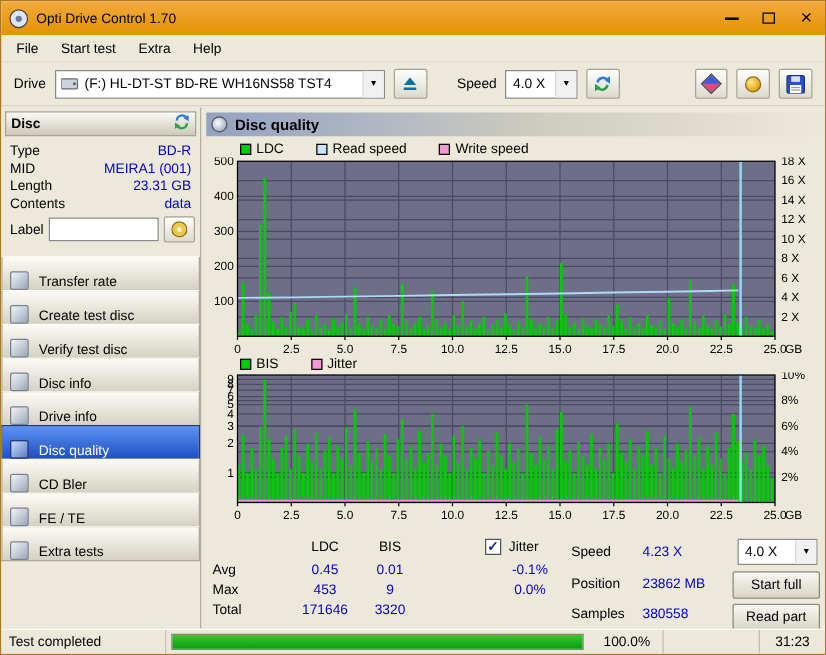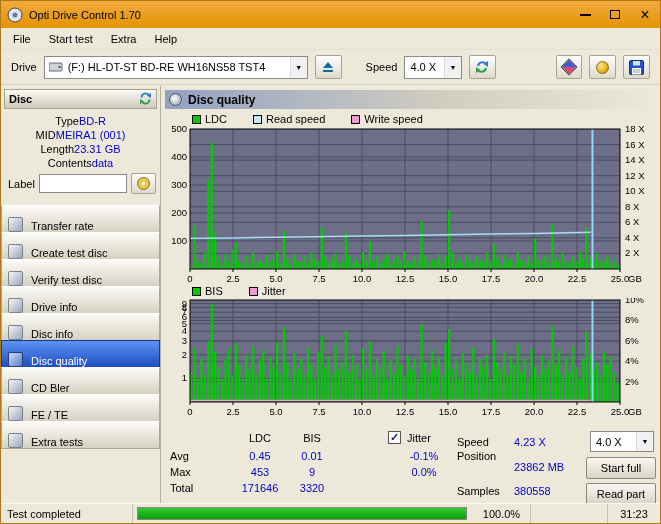--- a/index.html
+++ b/index.html
@@ -26,21 +26,21 @@
   .drive-combo{width:266px}
   .speed-combo{width:58px}
   .tb-btn{width:27px;height:24px;display:flex;align-items:center;justify-content:center;background:linear-gradient(#fefefe,#ddd9cb);border:1px solid #a8a494;border-radius:2px}
   .tb-gap{width:10px}
   .diamond{width:12px;height:12px;transform:rotate(45deg);background:linear-gradient(135deg,#3a5ae0 45%,#e04a7a 55%);border:1px solid #444}
   .gold-dot{width:13px;height:13px;border-radius:50%;background:radial-gradient(circle at 35% 35%,#ffe890,#e8b020 60%,#a87808);border:1px solid #8a6a10}
   
   .sidebar{position:absolute;left:0;top:85px;width:160px;bottom:20px;border-right:1px solid #b4b0a0;background:#ece9db}
   .disc-header{margin:3px 3px 5px;height:20px;background:linear-gradient(#fbfaf6,#cdc9b8);border:1px solid #a8a494;display:flex;align-items:center;padding:4px 4px;font-weight:bold}
   .disc-header .hdr-icon{margin-left:auto}
-  .field-row{display:flex;justify-content:center;padding:1px 7px}
+  .field-row{display:flex;justify-content:space-between;padding:1px 7px}
   .blue{color:#0000cc}
   .label-row{display:flex;align-items:center;padding:3px 4px 2px 7px;gap:4px}
   .label-input{flex:1;height:19px;border:1px solid #8a8a8a;background:#fff;min-width:0;font:11px "Liberation Sans",sans-serif;padding:0 3px}
   .label-btn{width:25px;height:21px;display:flex;align-items:center;justify-content:center;background:linear-gradient(#fefefe,#ddd9cb);border:1px solid #a8a494;border-radius:2px}
   .nav{margin-top:10px}
   .nav-btn{height:28px;display:flex;align-items:flex-end;gap:8px;padding-left:6px;background:linear-gradient(#fcfbf7,#d5d1c2);border:1px solid #aca894;border-top-color:#fffef8;margin-top:-1px}
   .nav-icon{width:15px;height:15px;background:linear-gradient(135deg,#f4f6f8,#9aa6b8);border:1px solid #76828e;border-radius:2px}
   .nav-btn.selected{background:linear-gradient(#5e92f2,#1e4fc2);color:#fff;border-color:#16388c}
   .nav-btn.selected .nav-icon{background:linear-gradient(135deg,#cfe0ff,#5a7ac0);border-color:#2a3a7a}
   .status-btn{margin:13px 2px 0;height:20px;display:flex;align-items:center;padding-left:10px;background:linear-gradient(#fbfaf4,#dcd8ca);border:1px solid #aca894;border-radius:2px}
@@ -193,25 +193,25 @@
       <div class="nav-btn">
           <div class="nav-icon"></div>
           <span>Create test disc</span>
         </div>
       <div class="nav-btn">
           <div class="nav-icon"></div>
           <span>Verify test disc</span>
         </div>
       <div class="nav-btn">
           <div class="nav-icon"></div>
+          <span>Disc info</span>
+        </div>
+      <div class="nav-btn">
+          <div class="nav-icon"></div>
           <span>Drive info</span>
-        </div>
-      <div class="nav-btn">
-          <div class="nav-icon"></div>
-          <span>Disc info</span>
         </div>
       <div class="nav-btn selected">
           <div class="nav-icon"></div>
           <span>Disc quality</span>
         </div>
       <div class="nav-btn">
           <div class="nav-icon"></div>
           <span>CD Bler</span>
         </div>
       <div class="nav-btn">
@@ -656,21 +656,21 @@
 
       <div class="s checkbox" style="left:226px;top:5px">
         <span>✓</span>
       </div>
       <span class="s" style="left:245px;top:6px">Jitter</span>
       <span class="s ctr blue" style="left:262px;top:24px">-0.1%</span>
       <span class="s ctr blue" style="left:262px;top:40px">0.0%</span>
 
       <span class="s" style="left:295px;top:10px">Speed</span>
       <span class="s blue" style="left:352px;top:10px">4.23 X</span>
-      <span class="s" style="left:295px;top:24px">Position</span>
+      <span class="s" style="left:295px;top:35px">Position</span>
       <span class="s blue" style="left:352px;top:35px">23862 MB</span>
       <span class="s" style="left:295px;top:59px">Samples</span>
       <span class="s blue" style="left:352px;top:59px">380558</span>
 
       <div class="s combo" style="left:428px;top:5px;width:64px;height:21px">
         <span class="combo-text">4.0 X</span>
         <span class="combo-arrow">▼</span>
       </div>
       <div class="s btn" style="left:424px;top:31px;width:70px;height:22px">
         <span>Start full</span>

